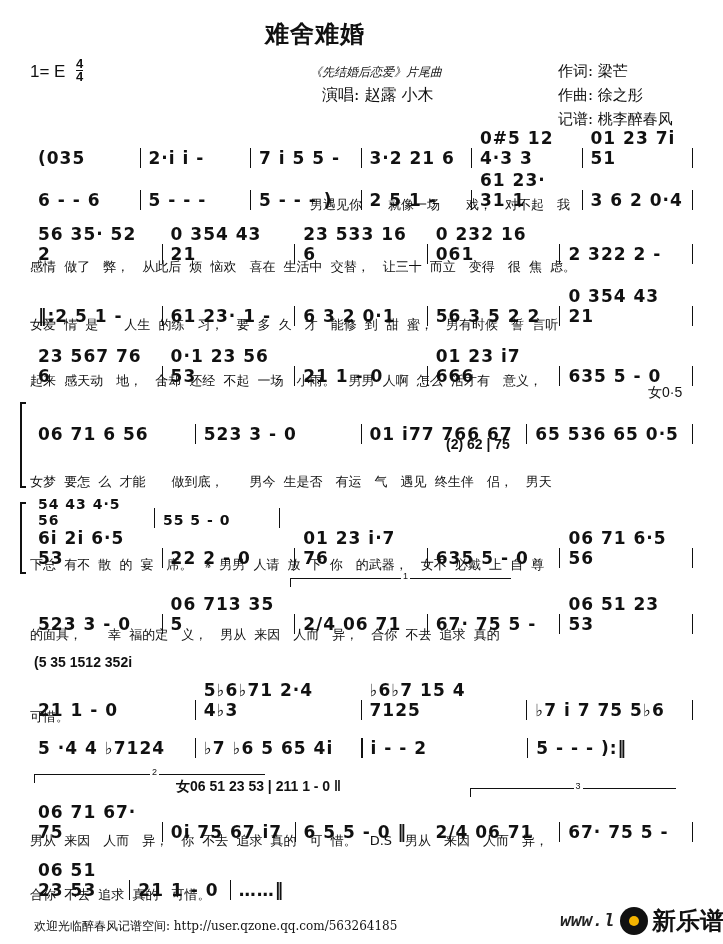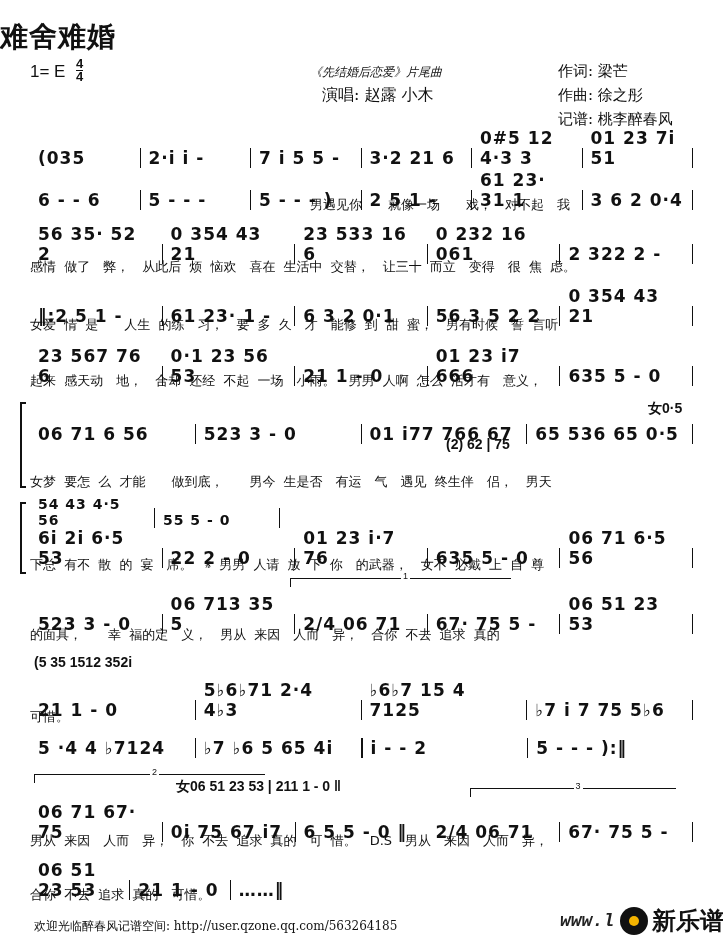--- a/index.html
+++ b/index.html
@@ -2,21 +2,21 @@
 <html><head>
 <meta charset="utf-8">
 <style>
   html, body { margin: 0; padding: 0; }
   body {
     width: 723px; height: 944px; background: #ffffff; color: #111;
     position: relative; overflow: hidden;
     font-family: "Liberation Sans", "DejaVu Sans", sans-serif;
   }
   .abs { position: absolute; white-space: nowrap; }
-  .title { left: 0; width: 630px; top: 18px; font-family: "DejaVu Serif", serif; font-weight: bold; font-size: 28px; letter-spacing: 1px; }
+  .title { left: 0; width: 630px; top: 18px; text-align: center; font-family: "DejaVu Serif", serif; font-weight: bold; font-size: 24px; letter-spacing: 1px; }
   .key { left: 30px; top: 62px; font-size: 17px; }
   .meter { left: 76px; top: 58px; display: inline-flex; flex-direction: column; align-items: center; font-weight: bold; font-size: 13px; line-height: 12px; }
   .meter span:first-child { border-bottom: 1px solid #111; }
   .subtitle { left: 310px; top: 64px; font-size: 12px; font-style: italic; font-family: "DejaVu Serif", serif; }
   .singer { left: 322px; top: 85px; font-size: 16px; font-family: "DejaVu Serif", serif; }
   .credit { left: 558px; font-size: 15px; font-family: "DejaVu Serif", serif; }
   .row { position: absolute; left: 30px; right: 30px; display: flex; align-items: flex-end; font-weight: bold; font-size: 17px; font-family: "DejaVu Sans", sans-serif; }
   .m { flex: 1; display: flex; justify-content: space-between; align-items: flex-end; padding: 0 8px; letter-spacing: 1px; }
   .bar { width: 1px; height: 20px; background: #111; flex: 0 0 1px; }
   .lyr { position: absolute; left: 30px; right: 30px; font-size: 13px; font-family: "DejaVu Sans", sans-serif; white-space: nowrap; word-spacing: 4px; }
@@ -113,21 +113,21 @@
   <span class="m">21 1 - 0</span>
     <span class="bar"></span>
   <span class="m">01 23 i7 666</span>
     <span class="bar"></span>
   <span class="m">635 5 - 0</span>
     <span class="bar"></span>
 </div>
 <div class="lyr" style="top:372px">起来 感天动　地，　合却 还经 不起 一场　小雨。　男男 人啊 怎么 活才有　意义，</div>
 
 <div class="bracket" style="top:402px;height:82px"></div>
-<div class="abs" style="left:648px;top:400px;font-weight:bold;font-size:14px">女0·5</div>
+<div class="abs" style="left:648px;top:384px;font-weight:normal;font-size:14px">女0·5</div>
 <div class="row" style="top:424px">
   <span class="m">06 71 6 56</span>
     <span class="bar"></span>
   <span class="m">523 3 - 0</span>
     <span class="bar"></span>
   <span class="m">01 i77 766 67</span>
     <span class="bar"></span>
   <span class="m">65 536 65 0·5</span>
     <span class="bar"></span>
 </div>

